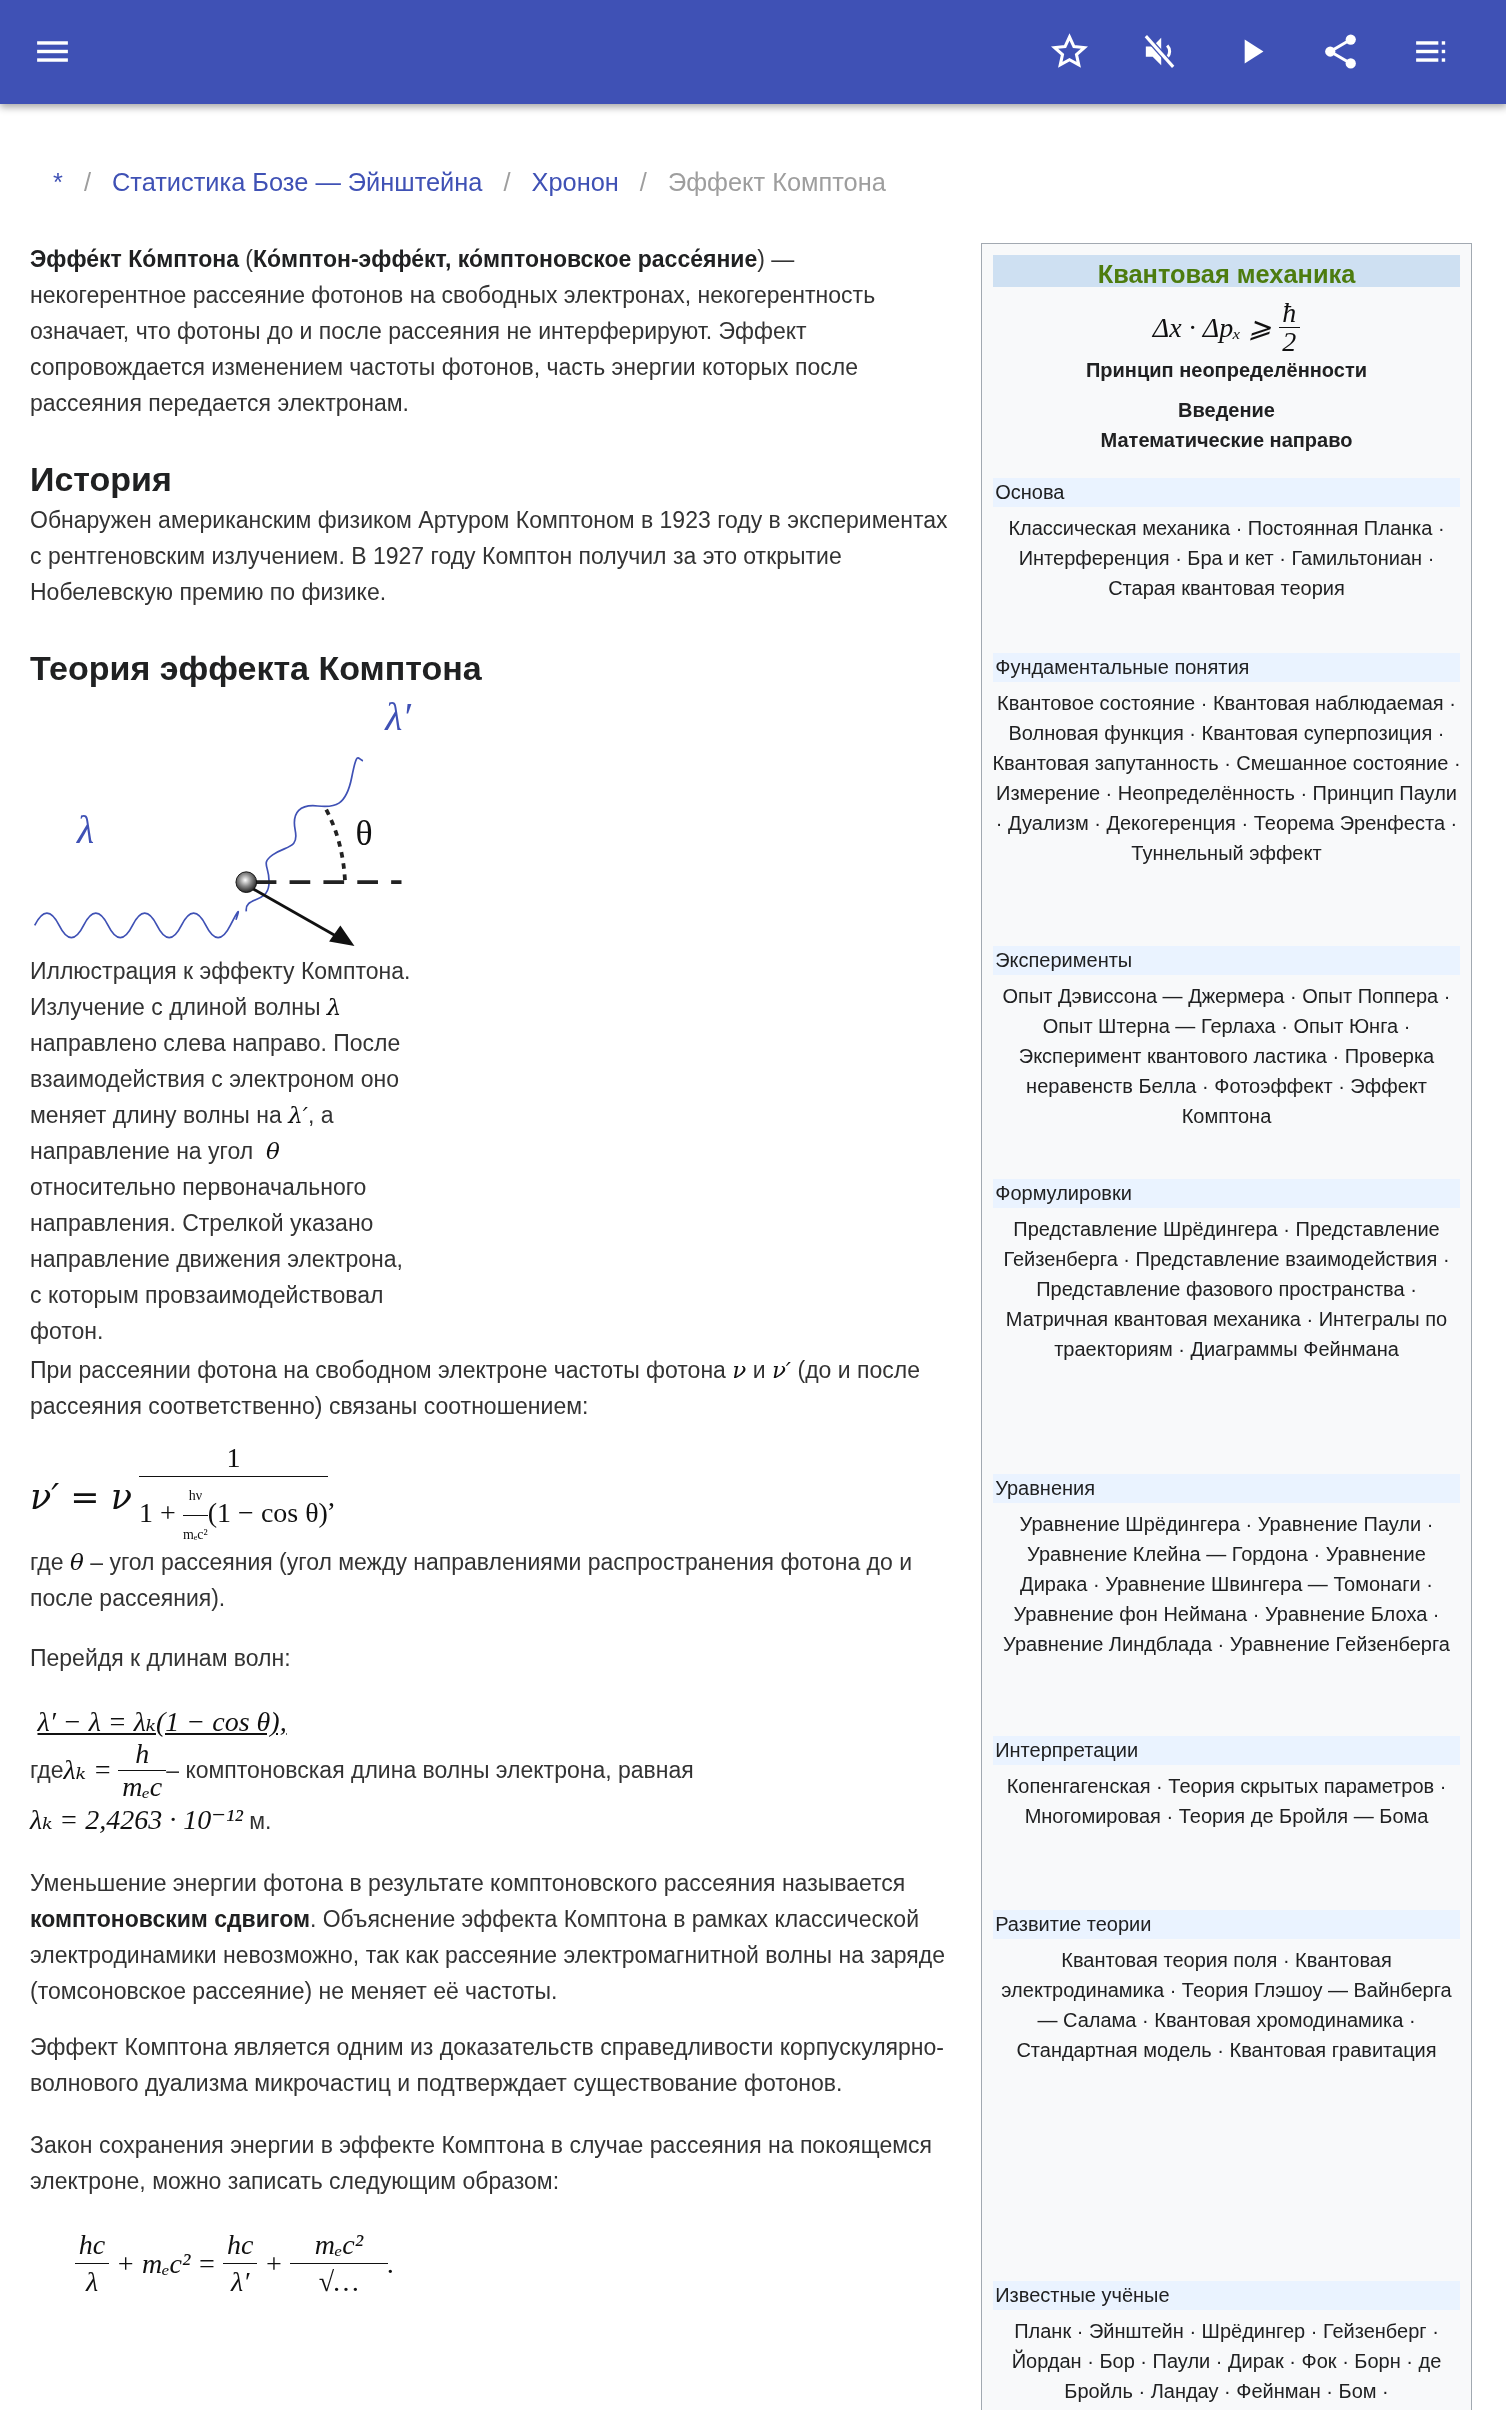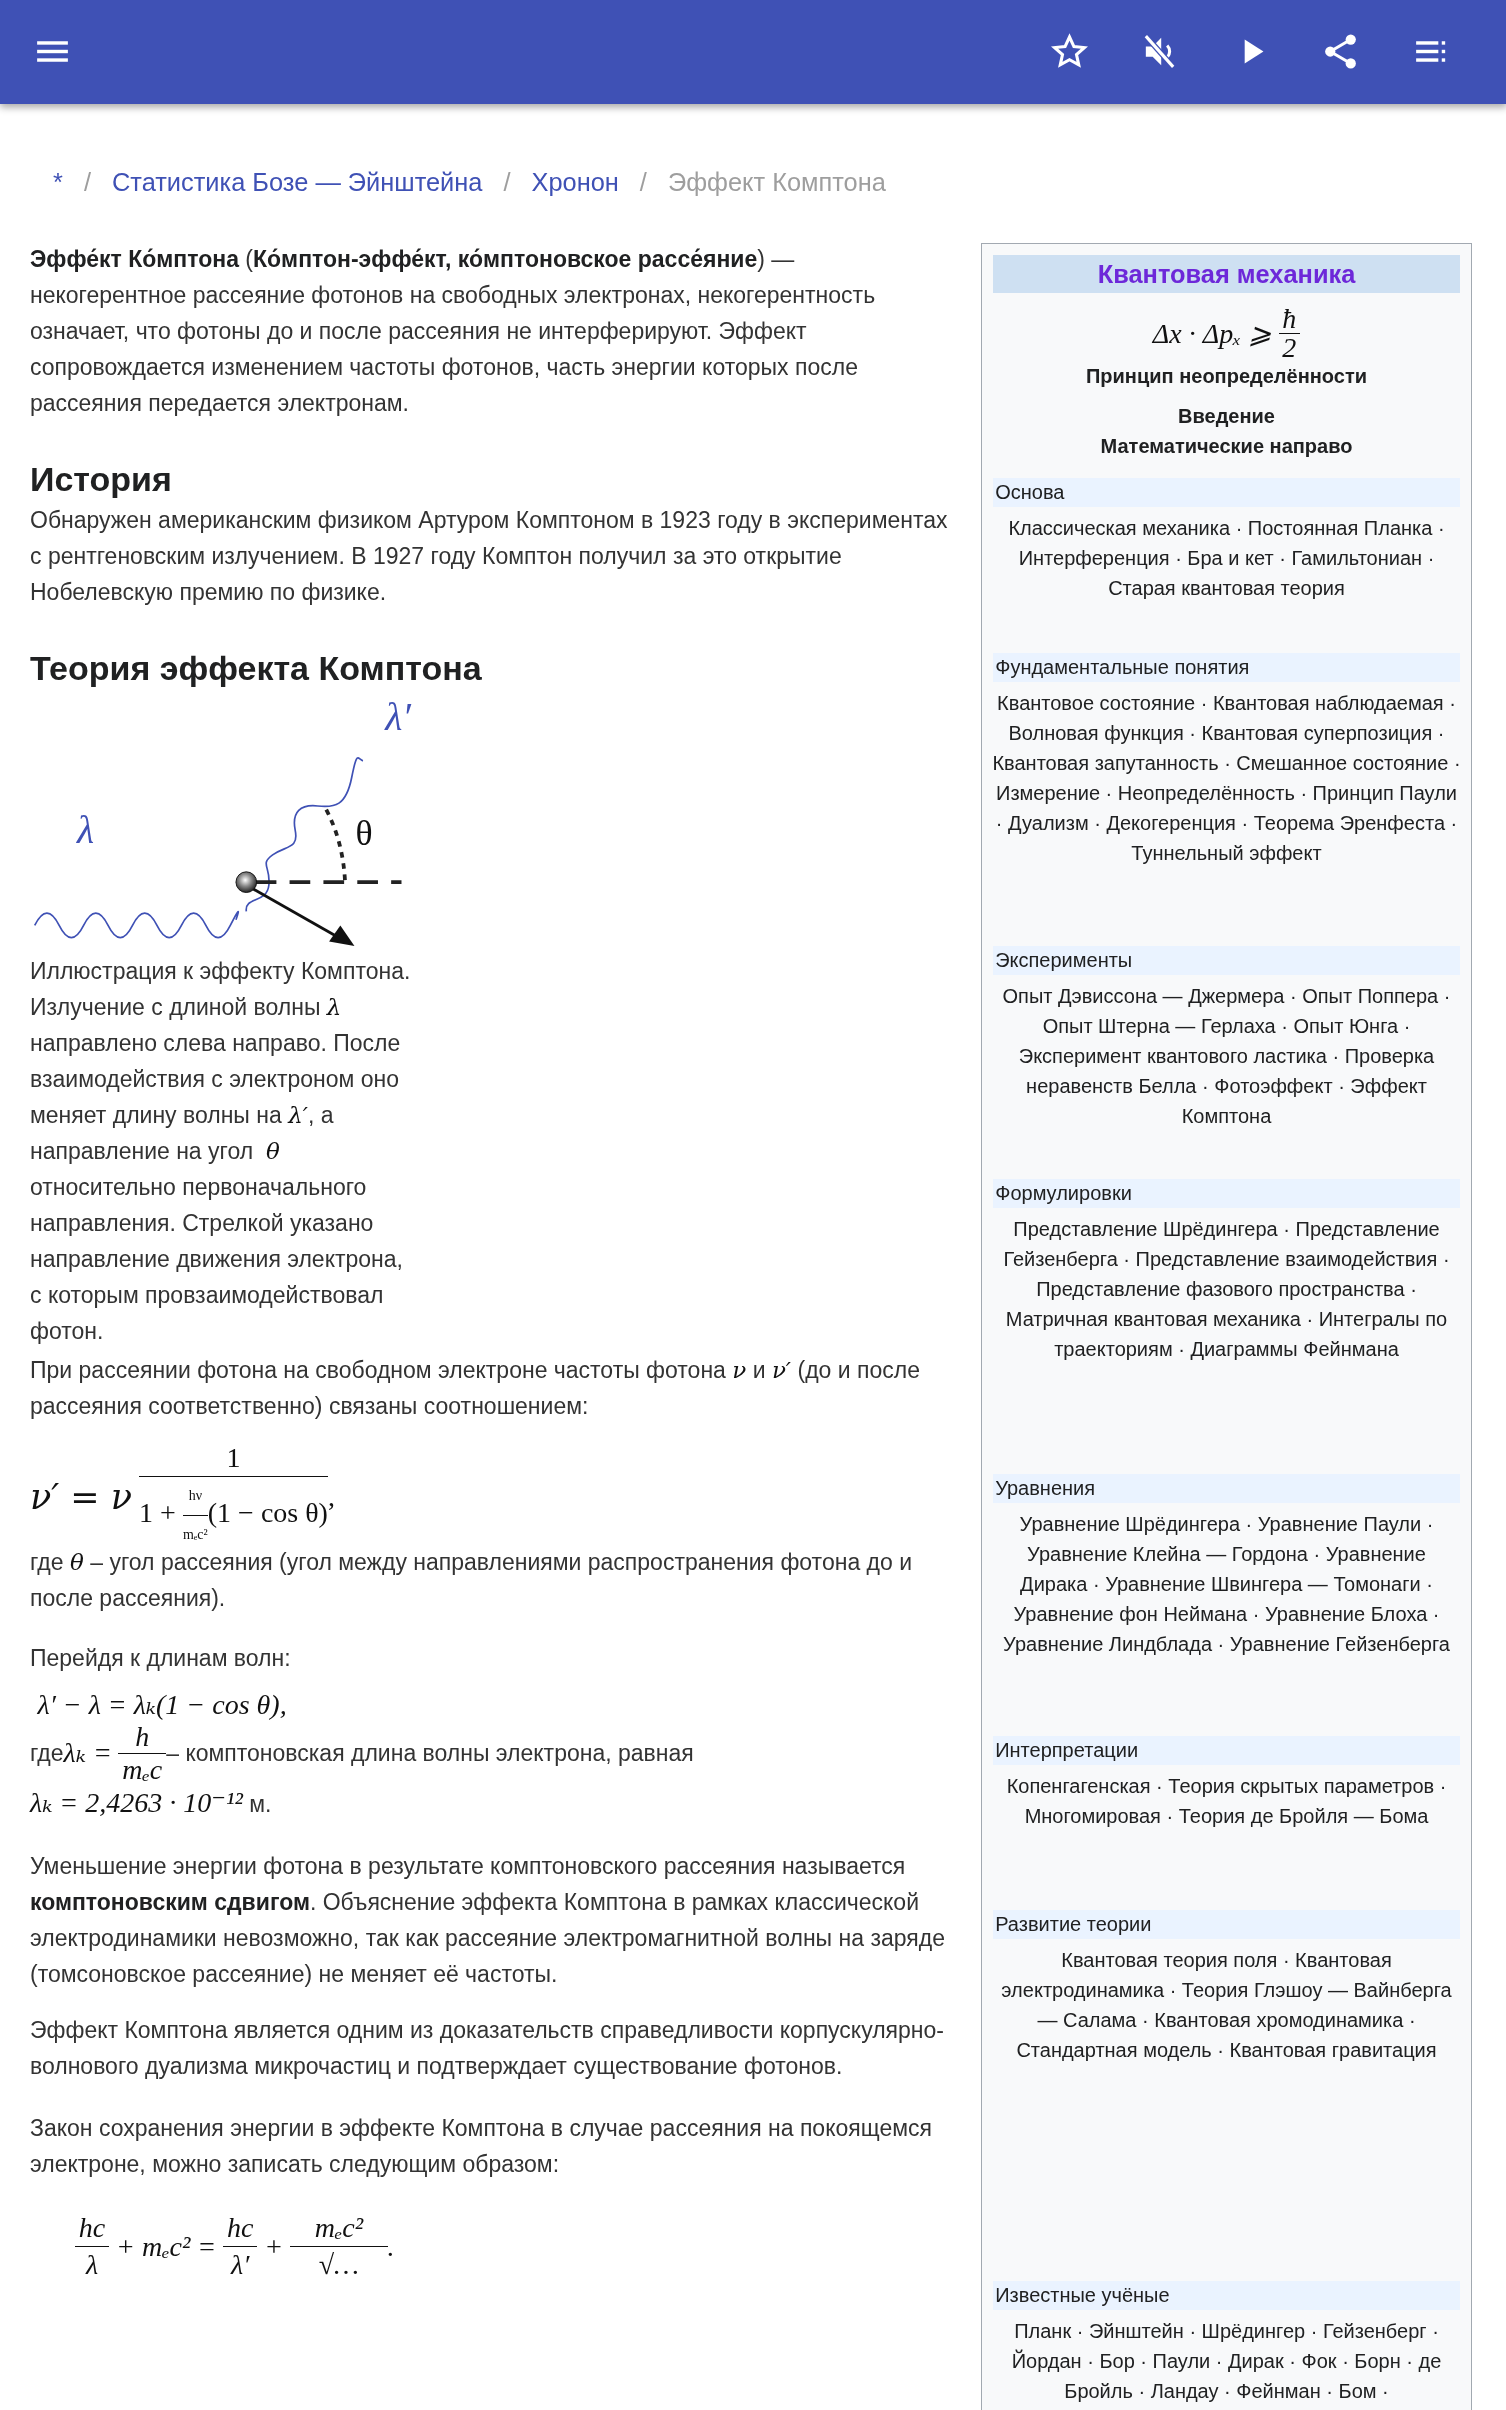--- a/index.html
+++ b/index.html
@@ -16,21 +16,21 @@
   .main b { color:#202122; }
   .main h2 { font-size:34px; font-weight:bold; color:#202122; margin:0; line-height:41px; }
   .math { font-family:"DejaVu Serif", "Liberation Serif", serif; font-style:italic; color:#111; }
   .mrow { font-family:"Liberation Serif", "DejaVu Serif", serif; color:#111; font-size:28px; }
   .frac { display:inline-block; vertical-align:middle; text-align:center; }
   .frac > span { display:block; }
   .frac .num { border-bottom:1.9px solid #111; padding:0 3.8px; }
   .figure { position:absolute; left:30px; top:692px; width:395px; height:259px; }
   .caption { position:absolute; left:30px; top:953px; width:433px; font-size:23px; line-height:36px; color:#333; }
   .infobox { position:absolute; left:981px; top:243px; width:491px; height:2185px; background:#f8f9fa; border:1.9px solid #a2a9b1; box-sizing:border-box; }
-  .ib-title { margin:11.3px 11.3px 0 11.3px; background:#cee0f2; height:38px; line-height:38px; text-align:center; font-size:25.4px; font-weight:bold; color:#6d28d9; }
+  .ib-title { margin:11.3px 11.3px 0 11.3px; background:#cee0f2; height:32px; line-height:38px; text-align:center; font-size:25.4px; font-weight:bold; color:#4d7c0f; }
   .ib-formula { text-align:center; margin-top:11.3px; font-family:"Liberation Serif", serif; font-size:28px; color:#111; }
   .ib-caption { text-align:center; font-size:20px; font-weight:bold; color:#202122; margin-top:3.8px; }
   .ib-links { text-align:center; font-size:20px; font-weight:bold; color:#202122; line-height:30px; margin-top:13px; }
   .ib-section-h { margin:0 11.3px; background:#eaf3ff; height:29px; line-height:29px; font-size:20px; color:#202122; padding-left:1.9px; }
   .ib-section-body { text-align:center; font-size:20px; line-height:30px; color:#202122; padding:5.6px 9.4px 0 9.4px; }
   .ib-section { position:absolute; left:0; width:100%; }
 </style>
 </head>
 <body>
 
@@ -138,21 +138,21 @@
     <span class="frac" style="font-size:28px;">
       <span class="num" style="padding:0 56px; line-height:36px;">1</span>
       <span style="line-height:38px;"><span>1 + </span><span class="frac" style="font-size:14px; "><span class="num" style="border-width:1.4px;">hν</span><span>mₑc²</span></span><span>(1 − cos θ)</span></span>
     </span><span>,</span>
   </div>
 
   <p style="margin-top:1.9px;"><span>где </span><span class="math">θ</span><span> – угол рассеяния (угол между направлениями распространения фотона до и после рассеяния).</span></p>
 
   <p style="margin-top:24.5px;">Перейдя к длинам волн:</p>
 
-  <div class="mrow math" style="margin-top:8px; line-height:41px; padding-left:7.5px;">λ′ − λ = λₖ(1 − cos θ),</div>
+  <div class="mrow math" style="margin-top:25px; line-height:41px; padding-left:7.5px;text-decoration:underline;">λ′ − λ = λₖ(1 − cos θ),</div>
 
   <p style="display:flex; align-items:center; height:56px;"><span>где </span><span class="math mrow">λₖ =</span>&nbsp;<span class="frac mrow math">
         <span class="num" style="padding:0 17px; line-height:32px;">h</span>
         <span style="line-height:32px;">mₑc</span>
       </span><span> – комптоновская длина волны электрона, равная</span></p>
 
   <p style="margin-top:3.8px;"><span class="math mrow">λₖ = 2,4263 · 10⁻¹²</span><span> м.</span></p>
 
   <p style="margin-top:26px;"><span>Уменьшение энергии фотона в результате комптоновского рассеяния называется </span><b>комптоновским сдвигом</b><span>. Объяснение эффекта Комптона в рамках классической электродинамики невозможно, так как рассеяние электромагнитной волны на заряде (томсоновское рассеяние) не меняет её частоты.</span></p>
 

